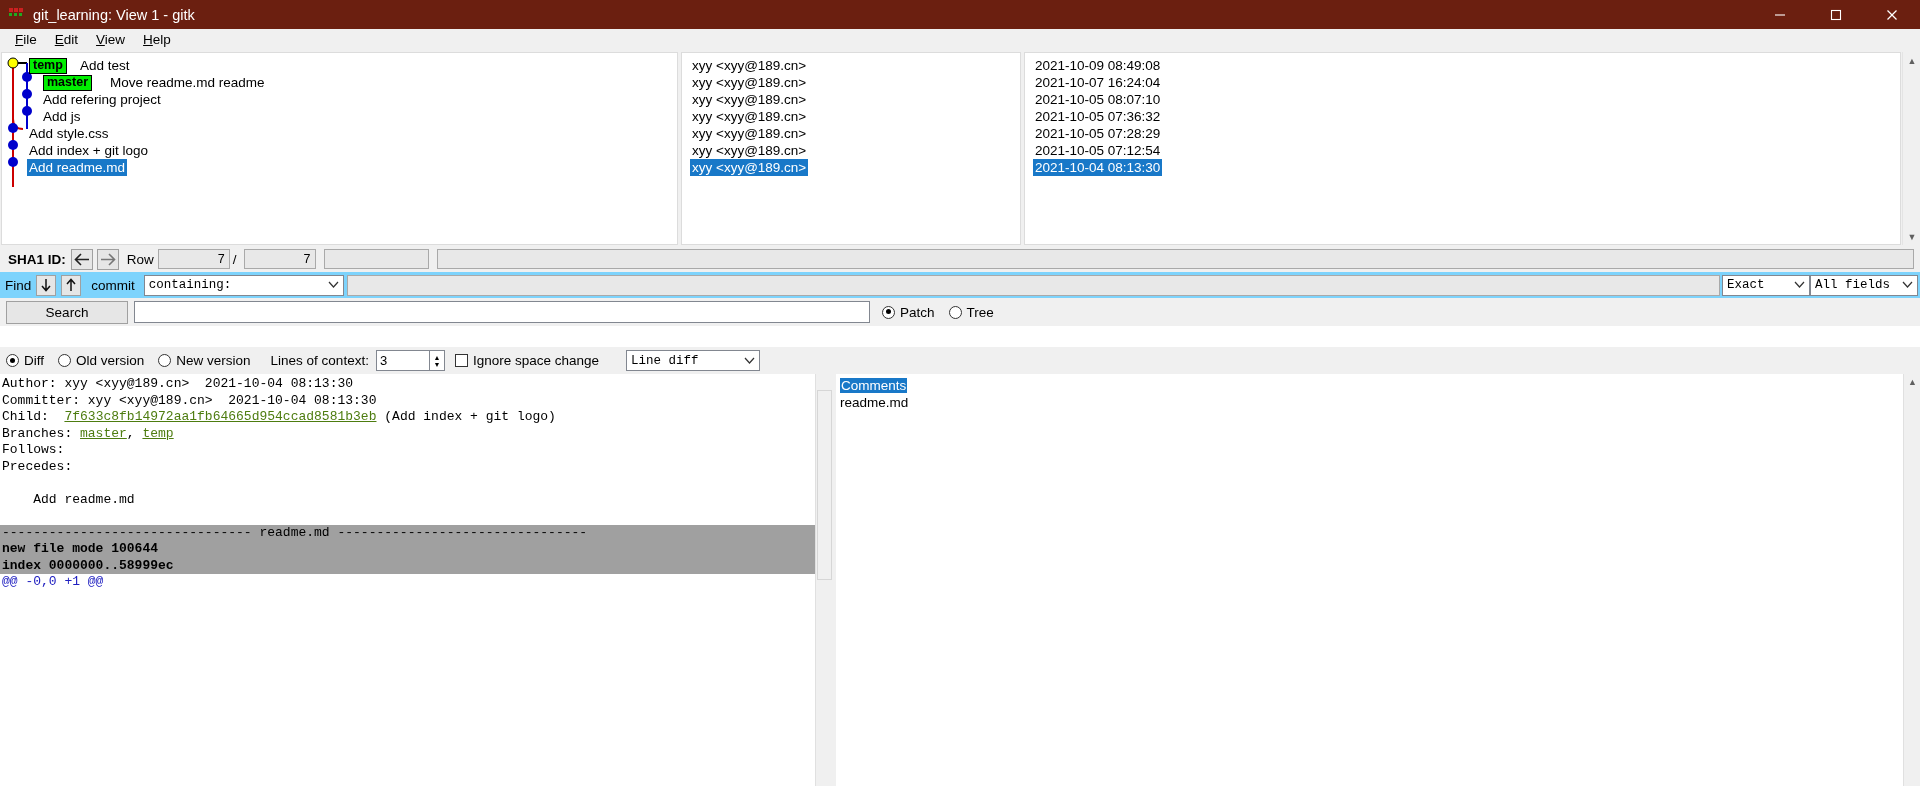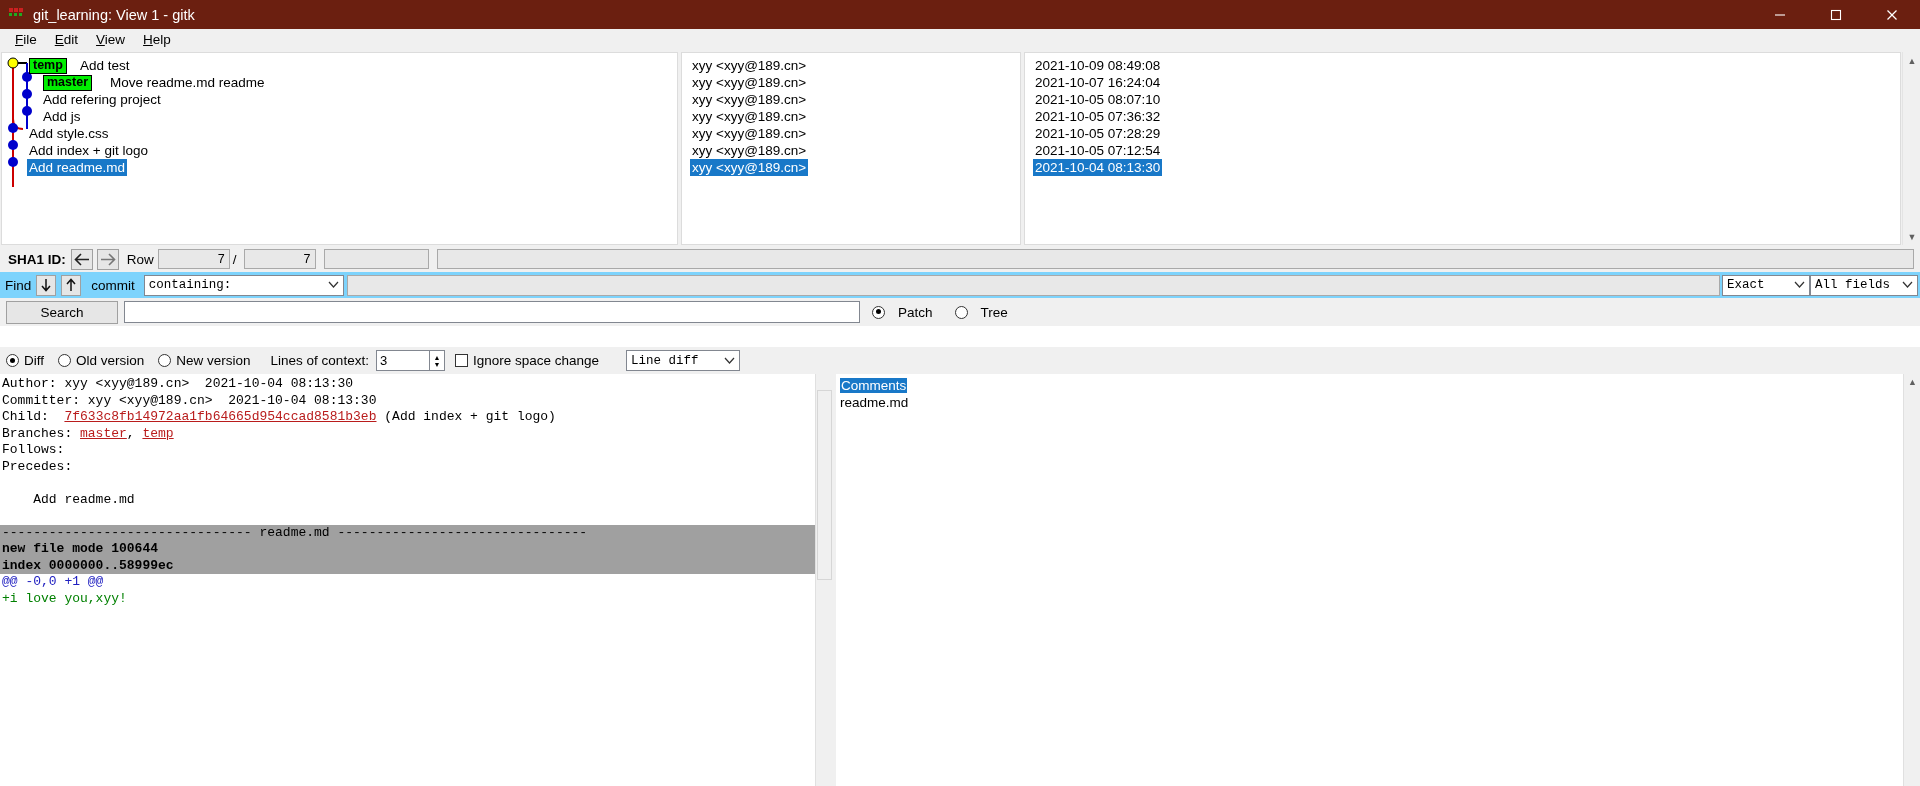--- a/index.html
+++ b/index.html
@@ -222,33 +222,33 @@
 
   
   .search-row {
     height: 28px;
     background: #f0f0f0;
     display: flex;
     align-items: center;
     padding-left: 6px;
   }
   .search-btn {
-    width: 112px; height: 23px;
+    width: 122px; height: 23px;
     background: #e6e6e6;
     border: 1px solid #a0a0a0;
     display: flex; align-items: center; justify-content: center;
     font-size: 13.5px; color: #000;
   }
   .search-input {
     margin-left: 6px;
     width: 736px; height: 22px;
     background: #ffffff;
     border: 1px solid #828790;
   }
-  .pt-group { display: flex; align-items: center; margin-left: 12px; gap: 8px; }
+  .pt-group { display: flex; align-items: center; margin-left: 12px; gap: 0px; }
   .radio {
     width: 13px; height: 13px;
     border-radius: 50%;
     border: 1.5px solid #333;
     background: #fff;
     display: inline-block;
     position: relative;
     flex: 0 0 auto;
   }
   .radio.on::after {
@@ -285,40 +285,40 @@
     align-items: center; justify-content: center;
     color: #000; font-size: 7px; line-height: 7px;
   }
   .checkbox {
     width: 13px; height: 13px;
     border: 1.5px solid #333;
     background: #fff;
     display: inline-block;
     flex: 0 0 auto;
   }
-  .combo-linediff { width: 114px; margin-left: 13px; }
+  .combo-linediff { width: 134px; margin-left: 13px; }
 
   
   .bottomwrap {
     display: flex;
     height: 428px;
     background: #ffffff;
   }
   .diffpane {
     width: 832px; flex: 0 0 832px;
     position: relative;
     background: #ffffff;
     overflow: hidden;
     font-family: "Liberation Mono", monospace;
     font-size: 13px;
     line-height: 16.5px;
     padding-top: 2px;
   }
   .dline { white-space: pre; padding-left: 2px; color: #000; }
-  .dline a { color: #b91c1c; text-decoration: underline; }
+  .dline a { color: #4d7c0f; text-decoration: underline; }
   .dline.filehdr { background: #a0a0a0; }
   .dline.hunk { color: #2020c0; }
   .dline.add { color: #008000; }
   .dline.fileinfo { background: #a0a0a0; font-weight: bold; }
 
   .vscroll-diff {
     position: absolute;
     right: 0; top: 0;
     width: 17px; height: 428px;
     background: #f0f0f0;
@@ -596,21 +596,20 @@
     <div class="dline"><span>Branches: </span><a href="#">master</a><span>, </span><a href="#">temp</a></div>
     <div class="dline">Follows: </div>
     <div class="dline">Precedes: </div>
     <div class="dline">&nbsp;</div>
     <div class="dline">    Add readme.md</div>
     <div class="dline">&nbsp;</div>
     <div class="dline filehdr">-------------------------------- readme.md --------------------------------</div>
     <div class="dline fileinfo">new file mode 100644</div>
     <div class="dline fileinfo">index 0000000..58999ec</div>
     <div class="dline hunk">@@ -0,0 +1 @@</div>
-    <div class="dline add">+i love you,xyy!</div>
 
     <div class="vscroll-diff">
       <div class="thumb"></div>
     </div>
   </div>
 
   <div class="vsep"></div>
 
   <div class="treepane">
     <div class="tline"><span class="hl">Comments</span></div>

